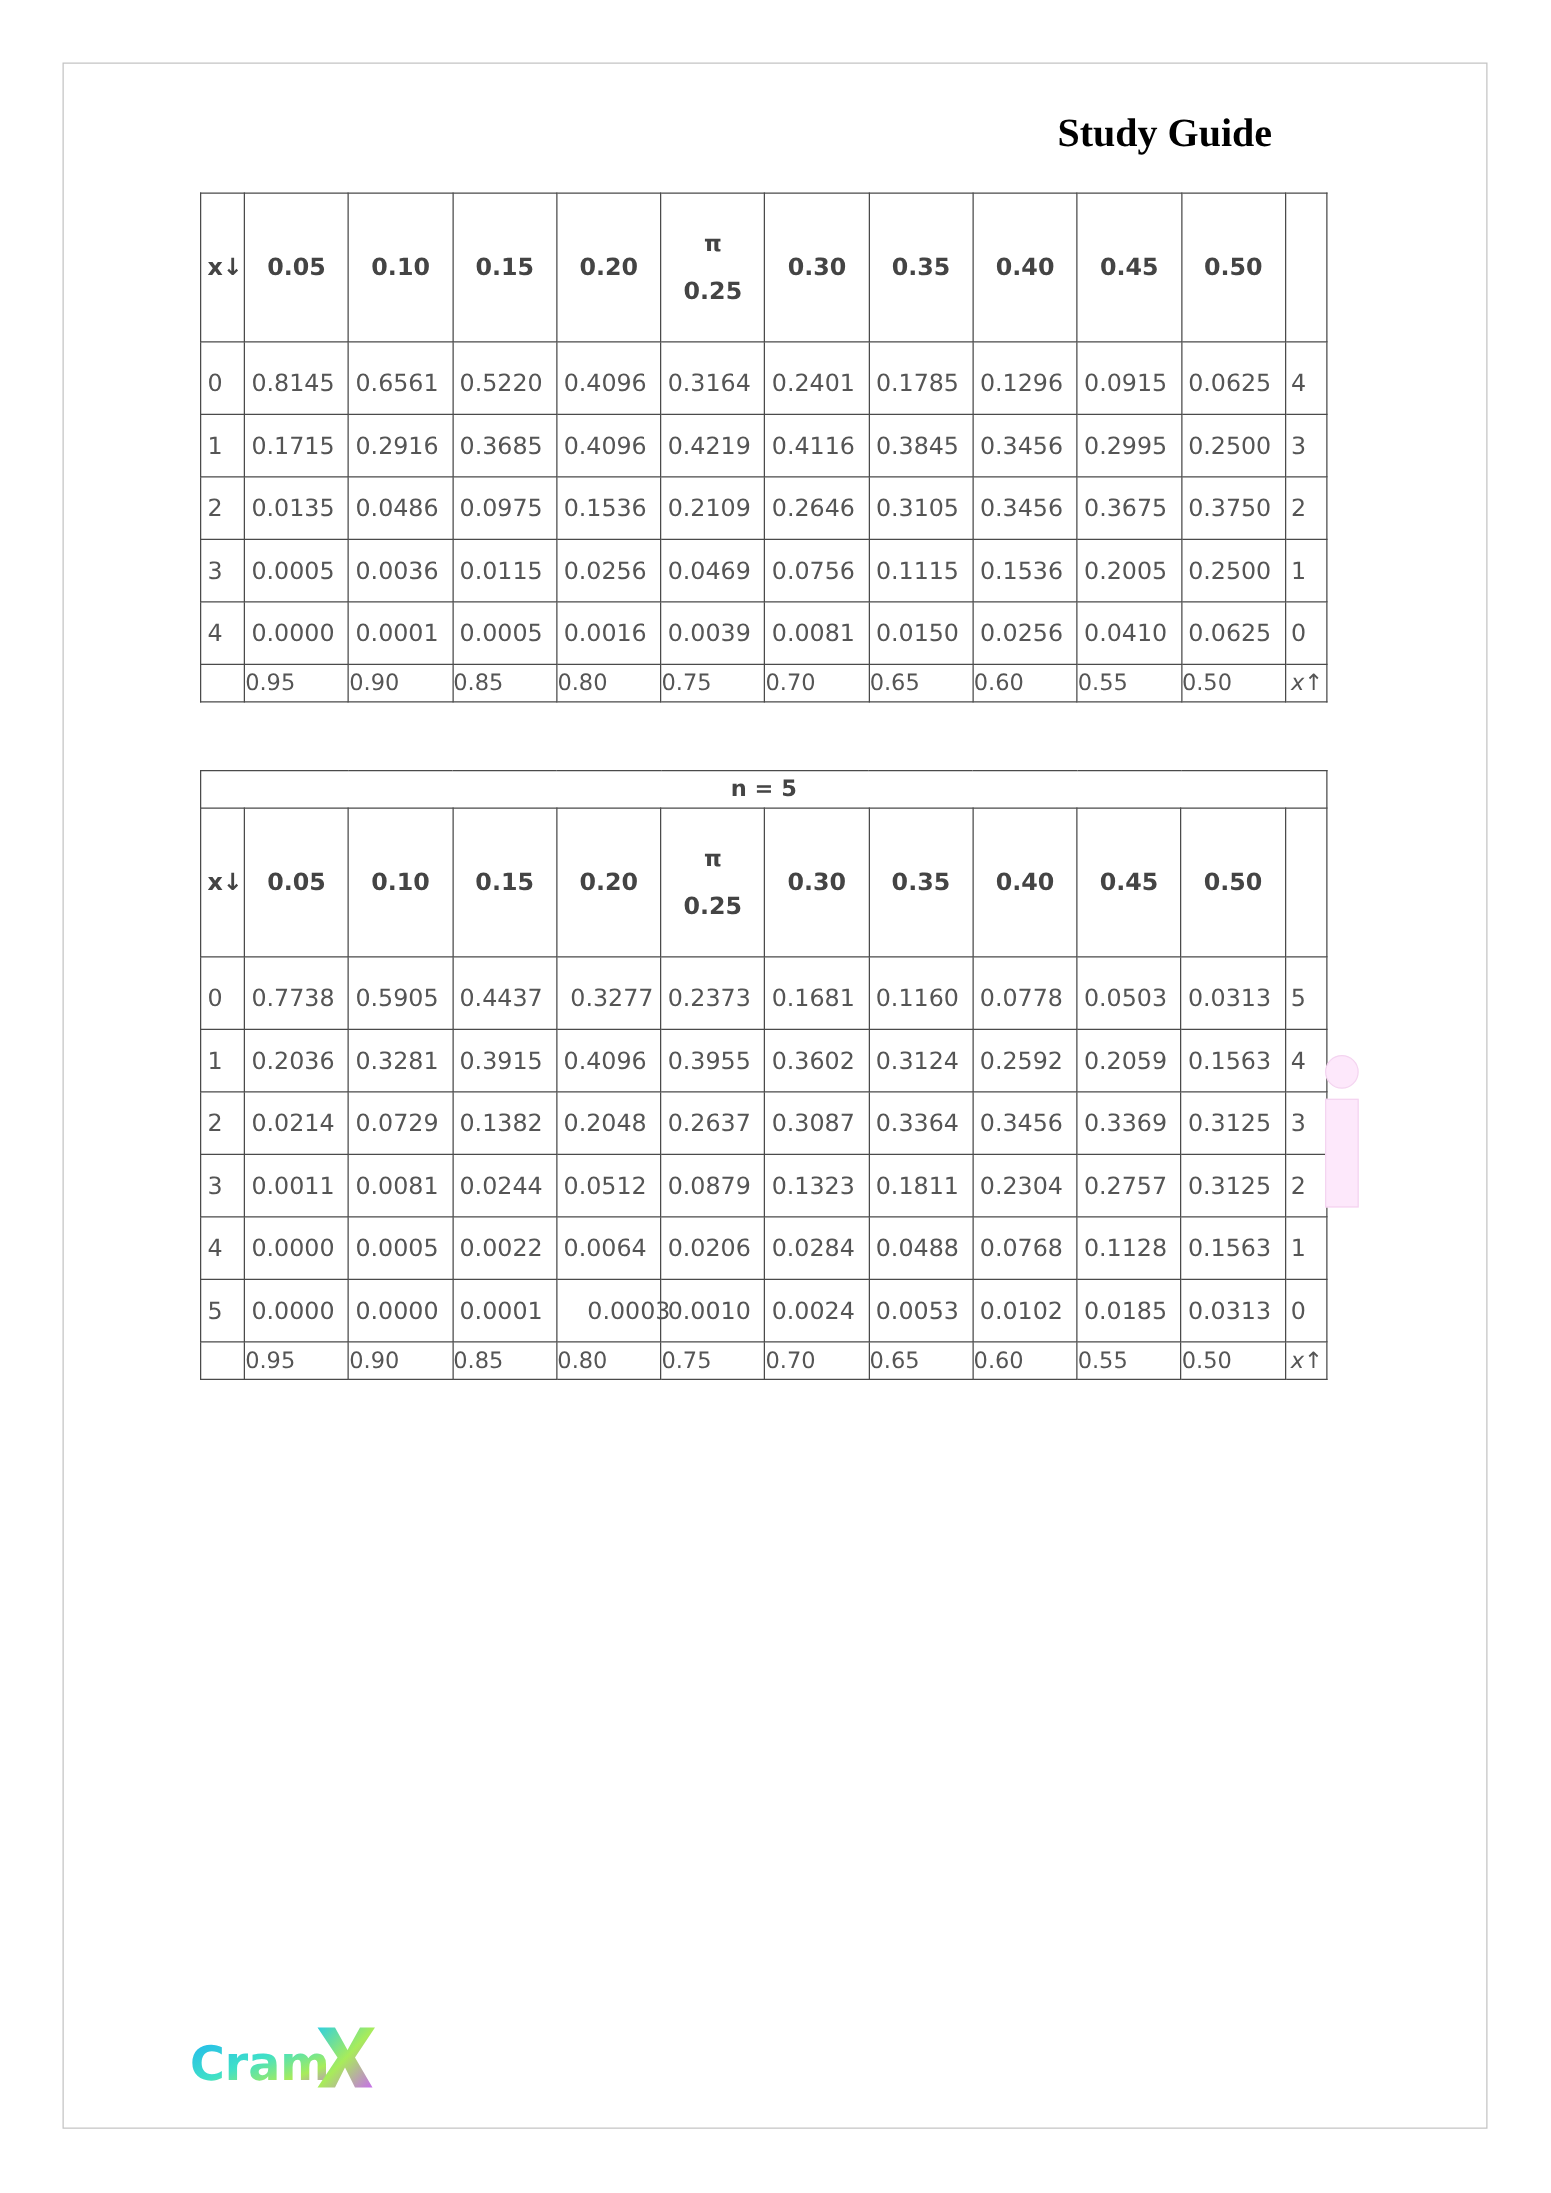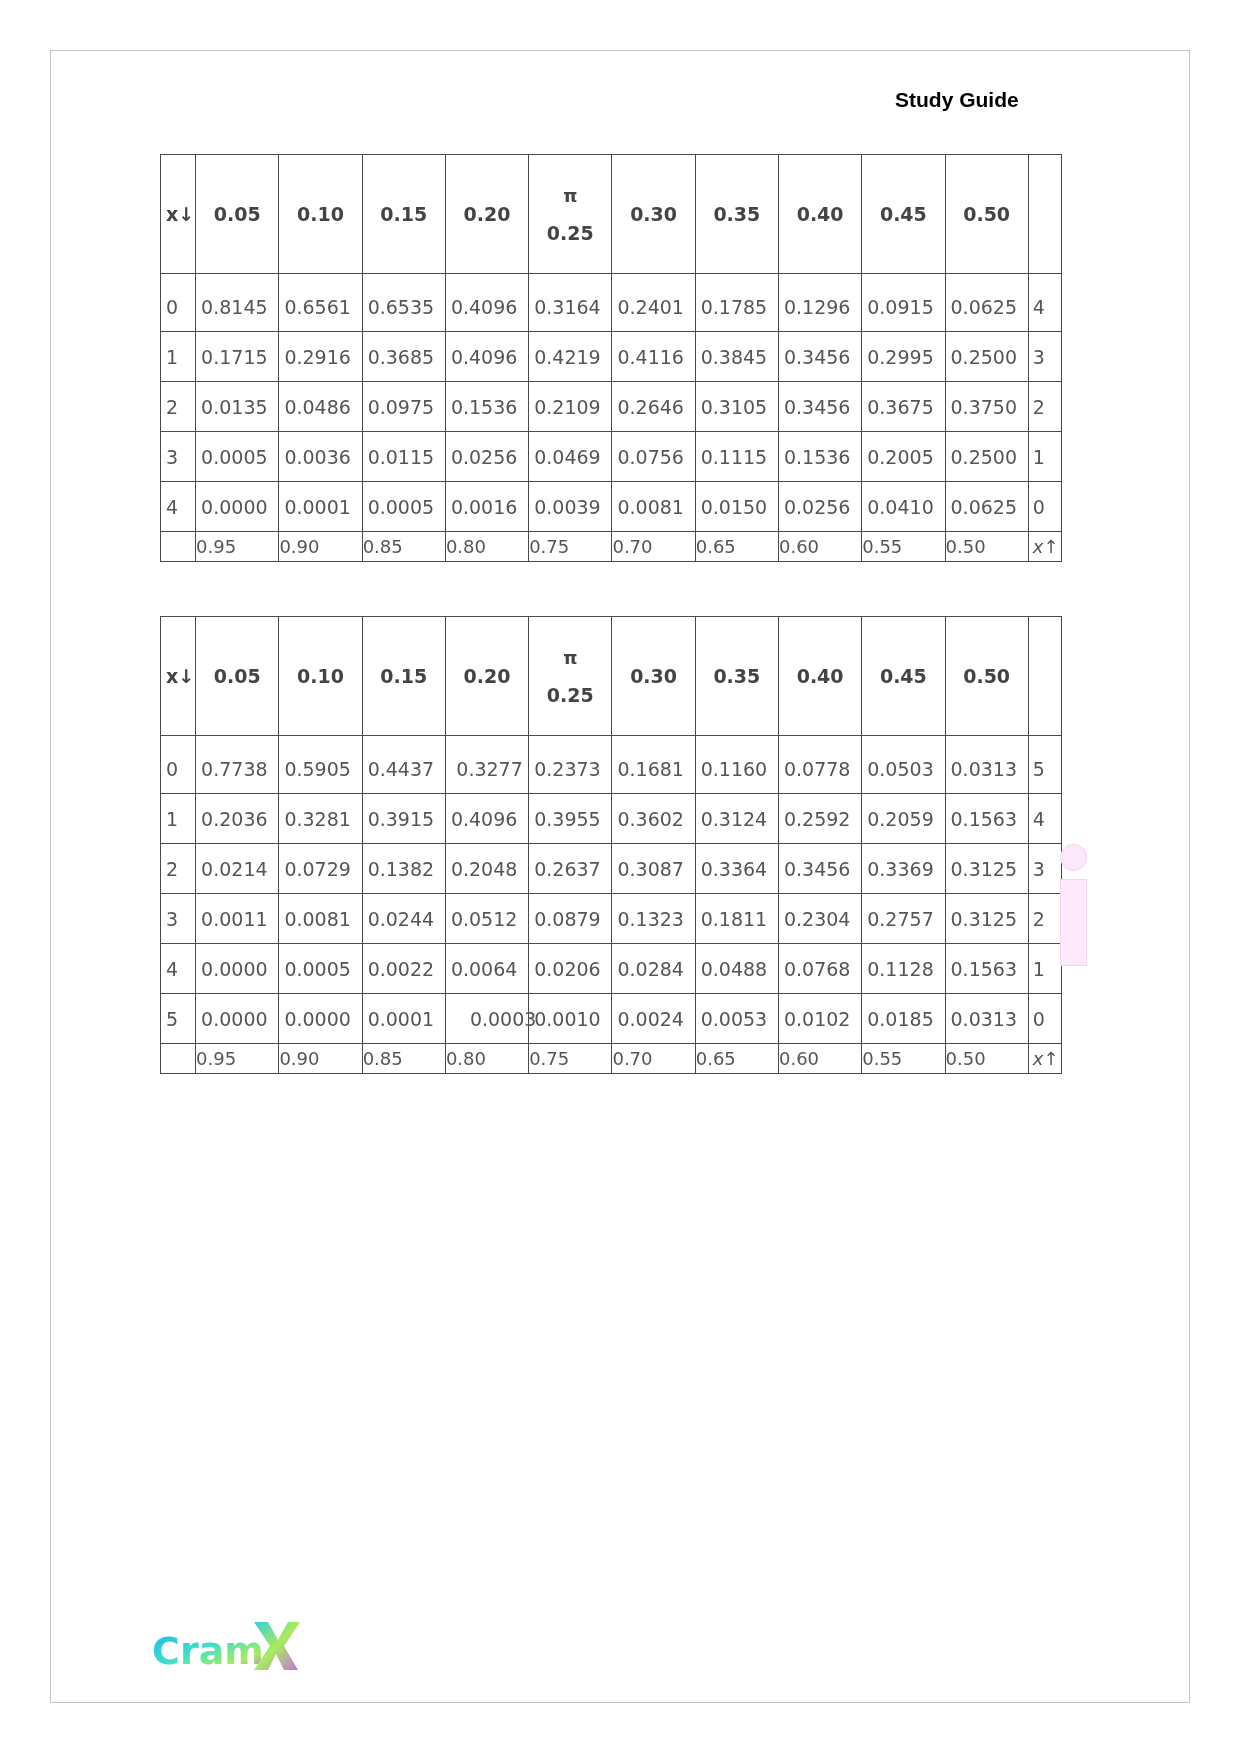--- a/index.html
+++ b/index.html
@@ -1,21 +1,21 @@
 <!DOCTYPE html>
 <html><head>
 <meta charset="utf-8">
 <style>
   html, body { margin: 0; padding: 0; background: #ffffff; }
   body { width: 1241px; height: 1754px; position: relative; overflow: hidden;
          font-family: "DejaVu Sans", sans-serif; }
   .page-border { position: absolute; left: 50px; top: 50px; width: 1140px; height: 1653px;
                  border: 1px solid #c4c4c4; box-sizing: border-box; }
-  .study-guide { position: absolute; left: 895px; top: 88px; font-family: Liberation Sans, sans-serif;
-                 font-weight: bold; font-size: 21px; color: #000; letter-spacing: 0px; }
+  .study-guide { position: absolute; left: 846px; top: 88px; font-family: Liberation Serif, serif;
+                 font-weight: bold; font-size: 32px; color: #000; letter-spacing: 0px; }
 
   table.binom { position: absolute; left: 160px; width: 902px; border-collapse: collapse;
                 table-layout: fixed; color: #444; font-family: "DejaVu Sans", sans-serif; }
   table.binom td, table.binom th { border: 1.5px solid #4a4a4a; padding: 0; }
   table.binom col.xcol { width: 35px; }
   table.binom col.pcol { width: 83px; }
   table.binom col.rcol { width: 33px; }
   .cap-row td { height: 29px; text-align: center; font-weight: bold; font-size: 18px; color: #444; }
   .hdr-row th { height: 118px; font-weight: bold; font-size: 19px; color: #444; text-align: center; vertical-align: middle; }
   .hdr-row th.xh { text-align: left; padding-left: 5px; font-size: 19px; }
@@ -72,21 +72,21 @@
         <th>0.35</th>
         <th>0.40</th>
         <th>0.45</th>
         <th>0.50</th>
         <th></th>
       </tr>
       <tr class="data-row first">
         <td class="xv" style="border-top: 1.5px solid rgb(74, 74, 74);">0</td>
         <td class="pv" style="border-top: 1.5px solid rgb(74, 74, 74);">0.8145</td>
         <td class="pv" style="border-top: 1.5px solid rgb(74, 74, 74);">0.6561</td>
-        <td class="pv" style="border-top: 1.5px solid rgb(74, 74, 74);">0.6535</td>
+        <td class="pv" style="border-top: 1.5px solid rgb(74, 74, 74);">0.5220</td>
         <td class="pv" style="border-top: 1.5px solid rgb(74, 74, 74);">0.4096</td>
         <td class="pv" style="border-top: 1.5px solid rgb(74, 74, 74);">0.3164</td>
         <td class="pv" style="border-top: 1.5px solid rgb(74, 74, 74);">0.2401</td>
         <td class="pv" style="border-top: 1.5px solid rgb(74, 74, 74);">0.1785</td>
         <td class="pv" style="border-top: 1.5px solid rgb(74, 74, 74);">0.1296</td>
         <td class="pv" style="border-top: 1.5px solid rgb(74, 74, 74);">0.0915</td>
         <td class="pv" style="border-top: 1.5px solid rgb(74, 74, 74);">0.0625</td>
         <td class="rv" style="border-top: 1.5px solid rgb(74, 74, 74);">4</td>
       </tr>
       <tr class="data-row">
@@ -171,20 +171,23 @@
       <col class="pcol">
       <col class="pcol">
     <col class="pcol">
       <col class="pcol">
       <col class="pcol">
       <col class="pcol">
       <col class="pcol">
       <col class="rcol">
   </colgroup>
   <tbody>
+      <tr class="cap-row">
+        <td colspan="12">n = 5</td>
+      </tr>
       <tr class="hdr-row">
         <th class="xh">x↓</th>
         <th>0.05</th>
         <th>0.10</th>
         <th>0.15</th>
         <th>0.20</th>
         <th><span class="pi">π</span><span>0.25</span></th>
         <th>0.30</th>
         <th>0.35</th>
         <th>0.40</th>

